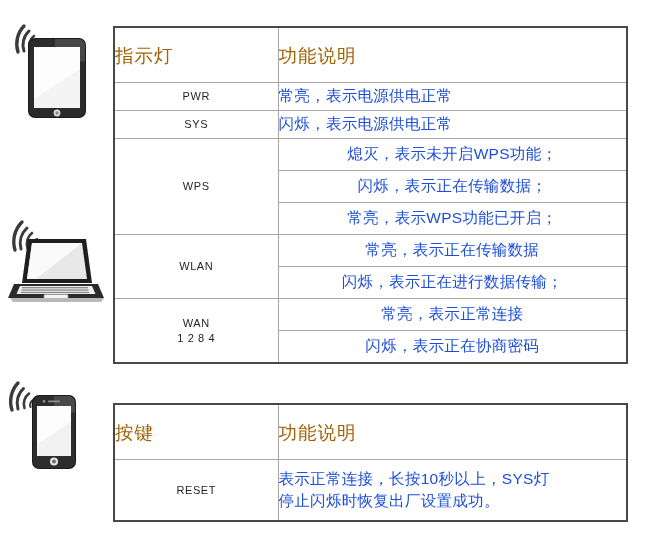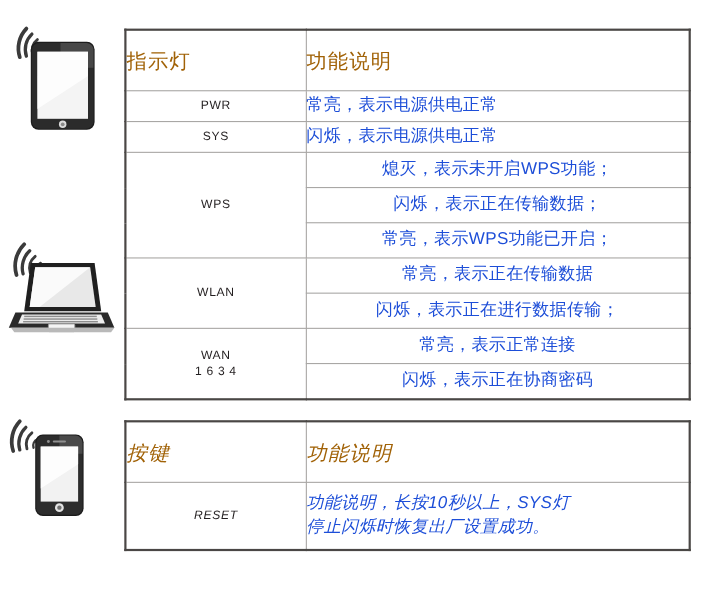--- a/index.html
+++ b/index.html
@@ -39,21 +39,21 @@
   .tbl td, .tbl th {
     border: 1px solid #a9a7a5;
     padding: 0;
     vertical-align: middle;
     font-weight: normal;
   }
   .tbl .col-key   { width: 164px; }
   .tbl .col-desc  { width: 349px; }
 
   #indicator-table { left: 113px; top: 26px; }
-  #button-table    { left: 113px; top: 382px; font-style: italic; }
+  #button-table    { left: 113px; top: 403px; }
 
   .hdr-cell {
     height: 54px;
     text-align: left;
     font-size: 18.5px;
     font-weight: bold;
     letter-spacing: 1px;
     color: #a16207;
   }
   .key-cell {
@@ -182,21 +182,21 @@
       <td class="key-cell" rowspan="2">WLAN</td>
       <td class="desc-cell r-wps">常亮，表示正在传输数据</td>
     </tr>
     <tr>
       <td class="desc-cell r-wps">闪烁，表示正在进行数据传输；</td>
     </tr>
 
     <tr>
       <td class="key-cell" rowspan="2">
         <div>WAN</div>
-        <div>1 6 3 4</div>
+        <div>1 2 8 4</div>
       </td>
       <td class="desc-cell r-wps">常亮，表示正常连接</td>
     </tr>
     <tr>
       <td class="desc-cell r-wps">闪烁，表示正在协商密码</td>
     </tr>
   </tbody>
 </table>
 
 <table class="tbl" id="button-table">
@@ -205,18 +205,18 @@
       <col class="col-desc">
   </colgroup>
   <tbody>
     <tr>
       <th class="hdr-cell">按键</th>
       <th class="hdr-cell">功能说明</th>
     </tr>
     <tr>
       <td class="key-cell r-reset">RESET</td>
       <td class="desc-cell two-line r-reset">
-        <div class="nowrap">功能说明，长按10秒以上，SYS灯</div>
+        <div class="nowrap">表示正常连接，长按10秒以上，SYS灯</div>
         <div class="nowrap">停止闪烁时恢复出厂设置成功。</div>
       </td>
     </tr>
   </tbody>
 </table>
 
 </body></html>

